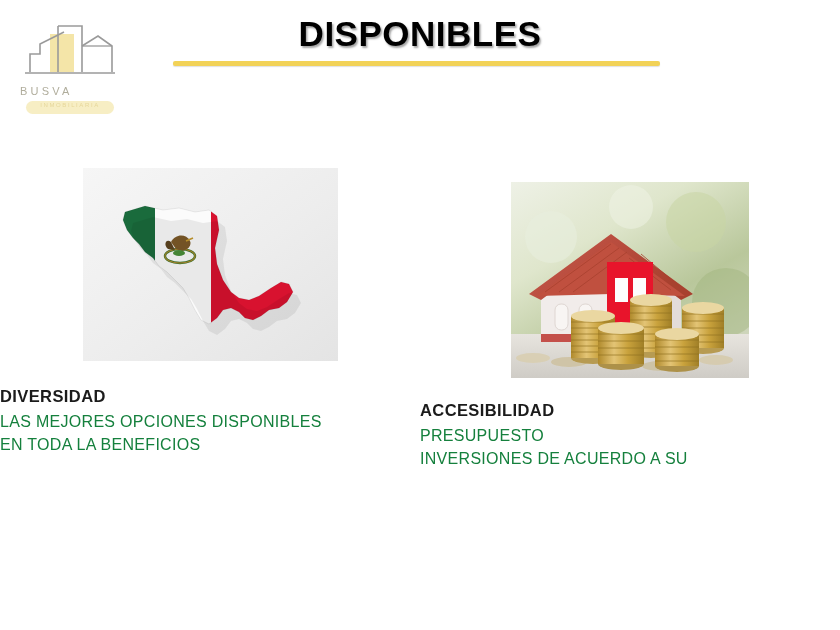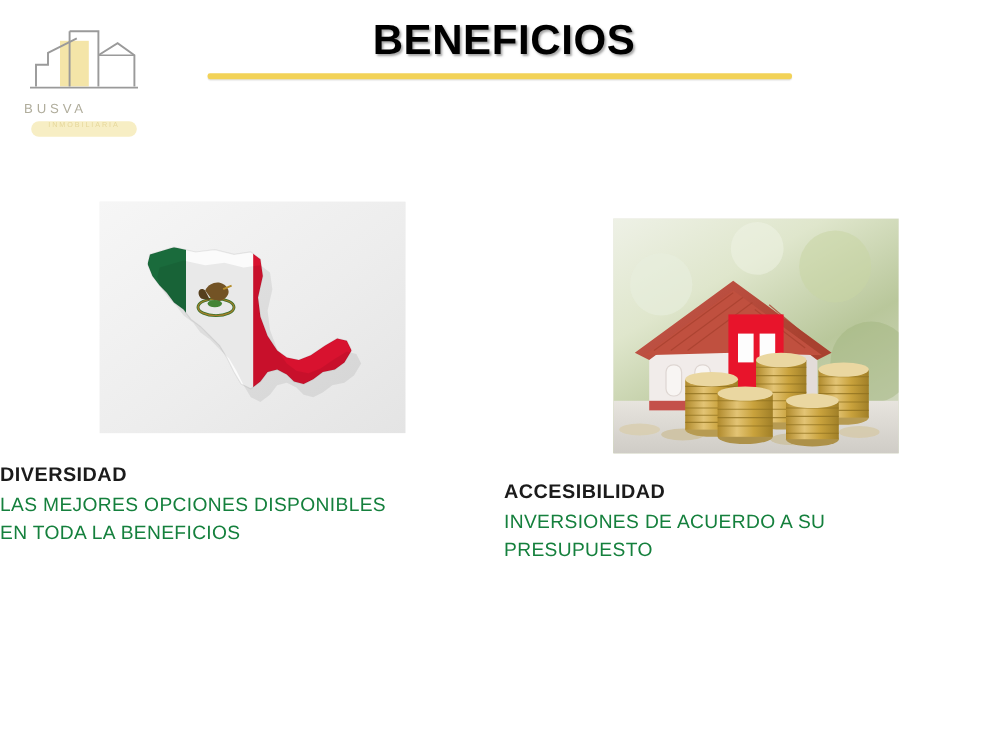--- a/index.html
+++ b/index.html
@@ -139,21 +139,21 @@
         <path d="M10 50 V32 H20 V22 L44 10" fill="none" stroke="#9a9a9a" stroke-width="1.6"></path>
         <path d="M5 51 H95" fill="none" stroke="#9a9a9a" stroke-width="1.6"></path>
       </svg>
     </div>
     <div id="logo-wordmark">BUSVA</div>
     <div id="logo-tagline-wrap">
       <div id="logo-tagline">INMOBILIARIA</div>
     </div>
   </div>
 
-  <div id="title">BENEFICIOS</div>
+  <div id="title">DISPONIBLES</div>
   <div id="title-rule"></div>
 
   <div class="col" id="col-left">
     <div class="photo-frame" id="photo-mexico">
       <svg width="255" height="193" viewBox="0 0 255 193" xmlns="http://www.w3.org/2000/svg">
         <defs>
           <linearGradient id="bgGrad" x1="0" y1="0" x2="1" y2="1">
             <stop offset="0%" stop-color="#f6f6f6"></stop>
             <stop offset="55%" stop-color="#ededed"></stop>
             <stop offset="100%" stop-color="#e4e4e4"></stop>
@@ -337,19 +337,19 @@
               <line x1="144" y1="179" x2="188" y2="179"></line>
             </g>
             <ellipse cx="166" cy="152" rx="22" ry="6" fill="#ead7a1"></ellipse>
           </g>
         </g>
       </svg>
     </div>
     <div class="caption-block">
       <div class="caption-title">ACCESIBILIDAD</div>
       <div class="caption-body">
+        <div>PRESUPUESTO</div>
         <div>INVERSIONES DE ACUERDO A SU</div>
-        <div>PRESUPUESTO</div>
       </div>
     </div>
   </div>
 
 </div>
 
 </body></html>

